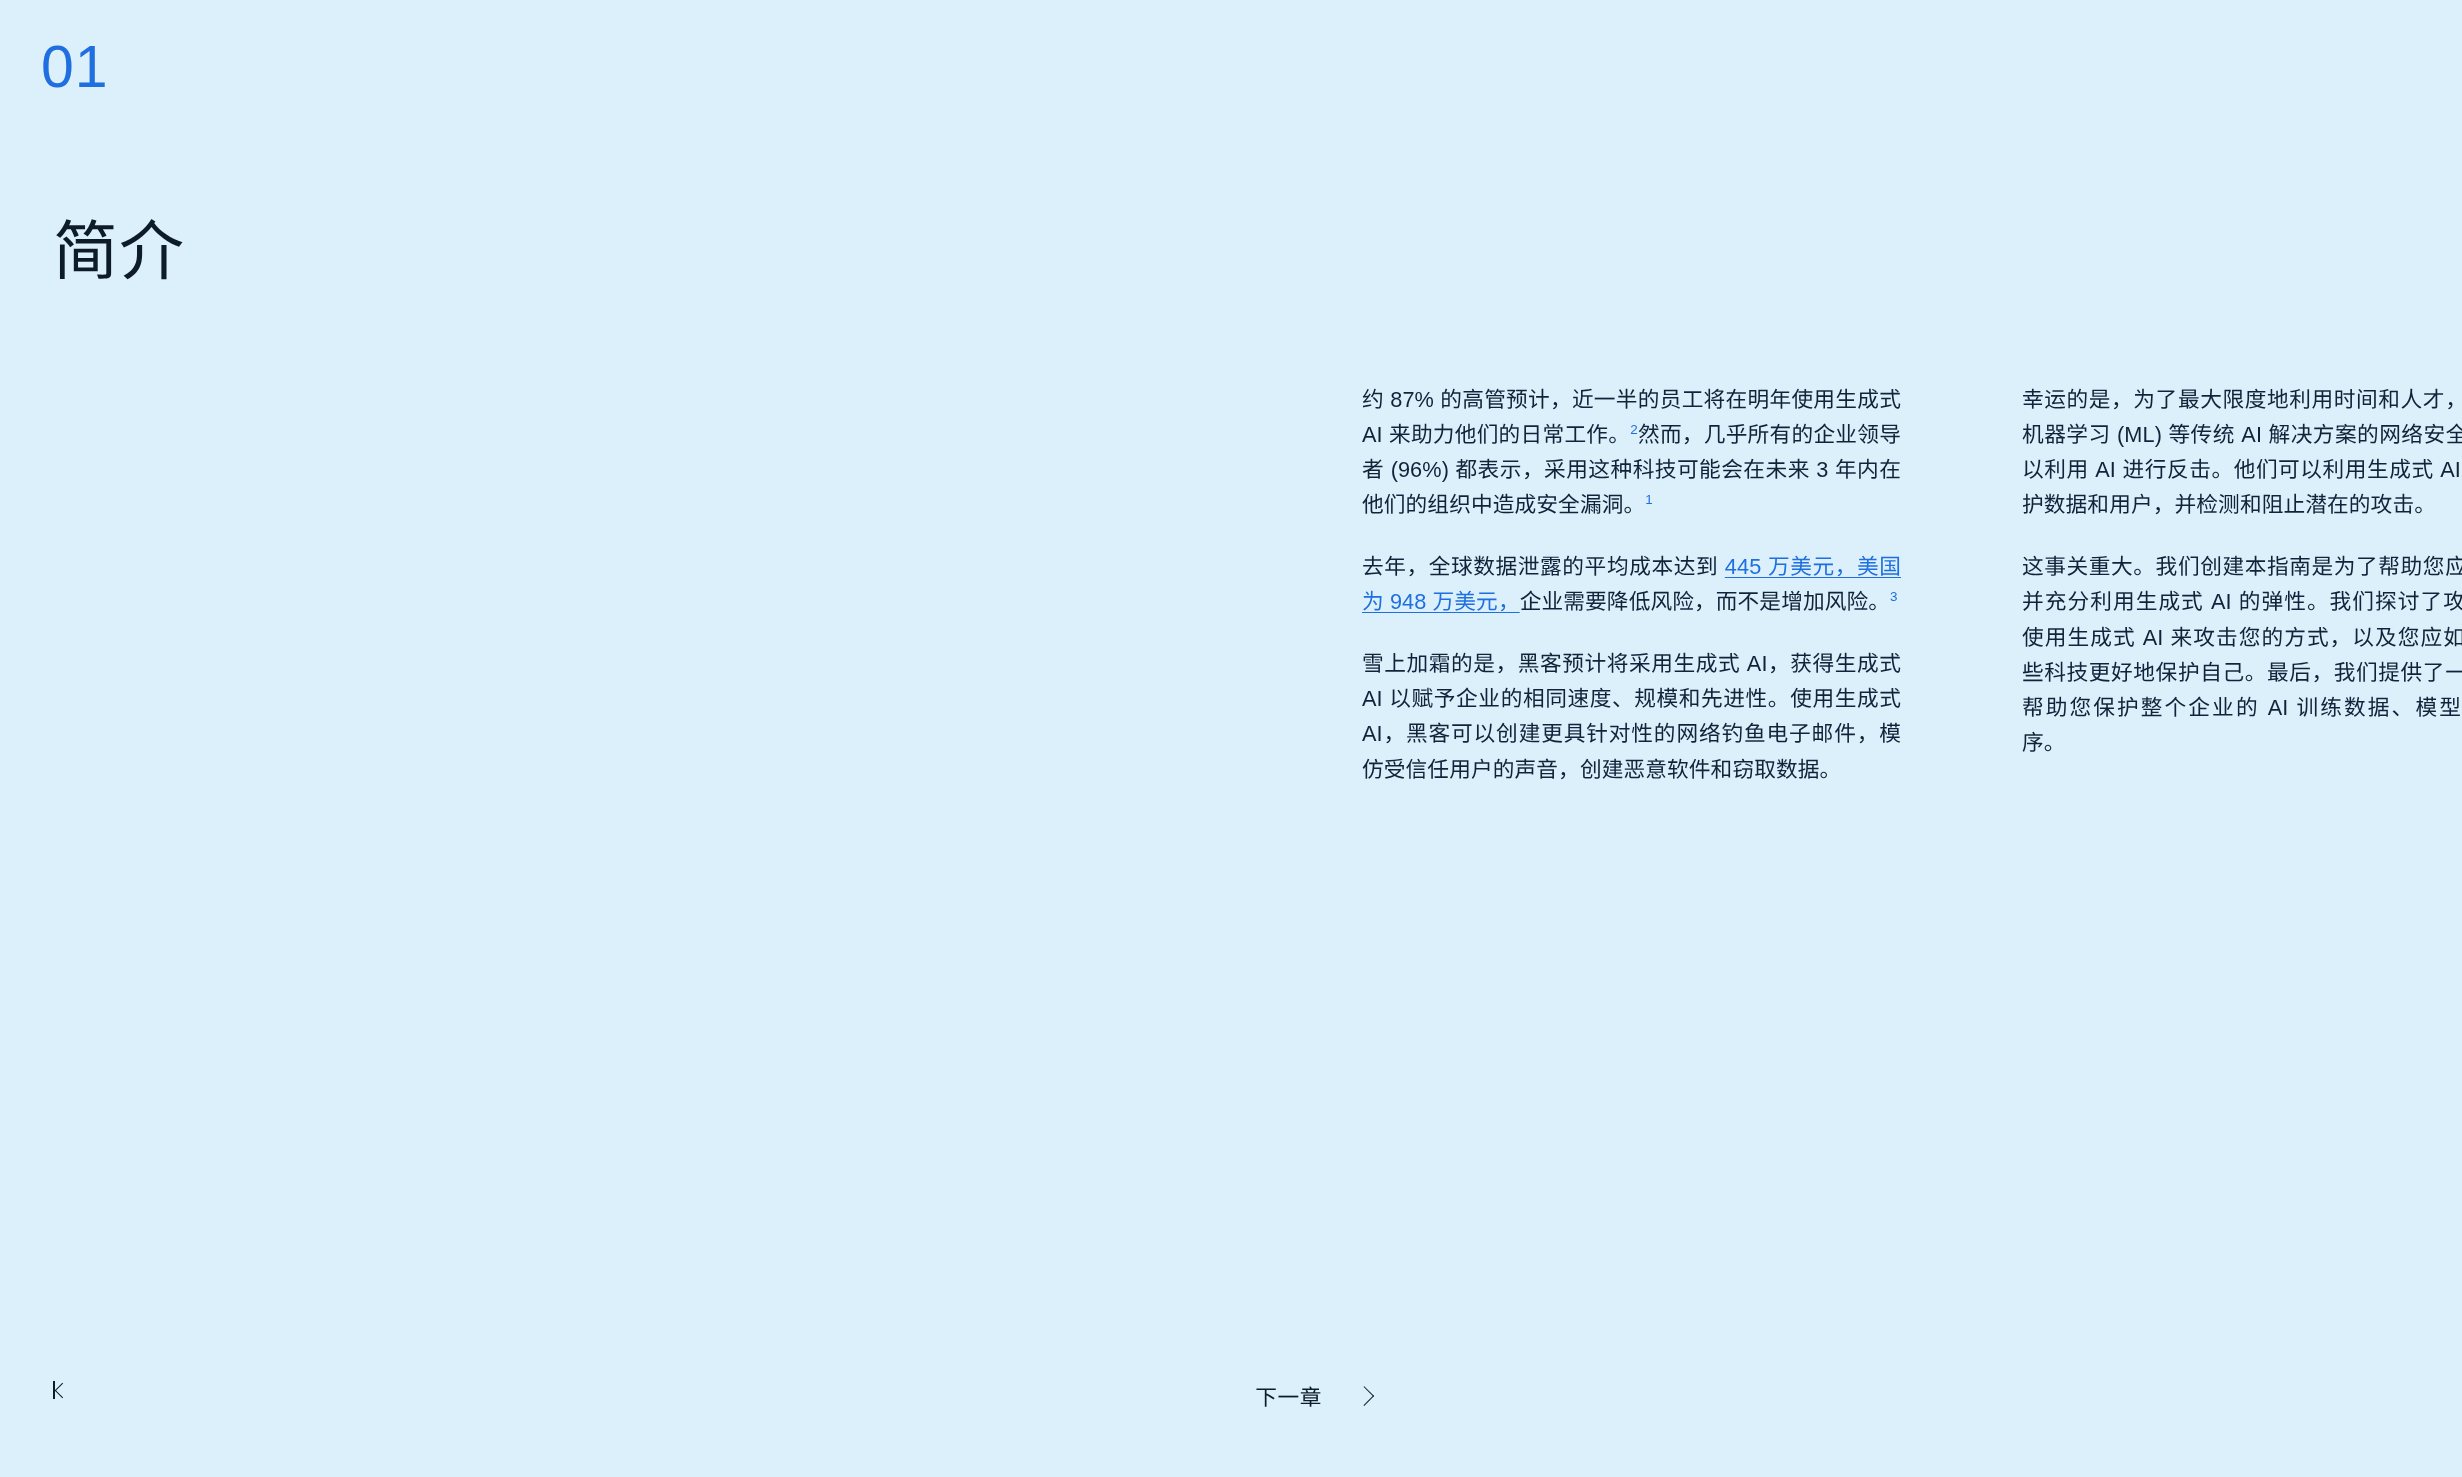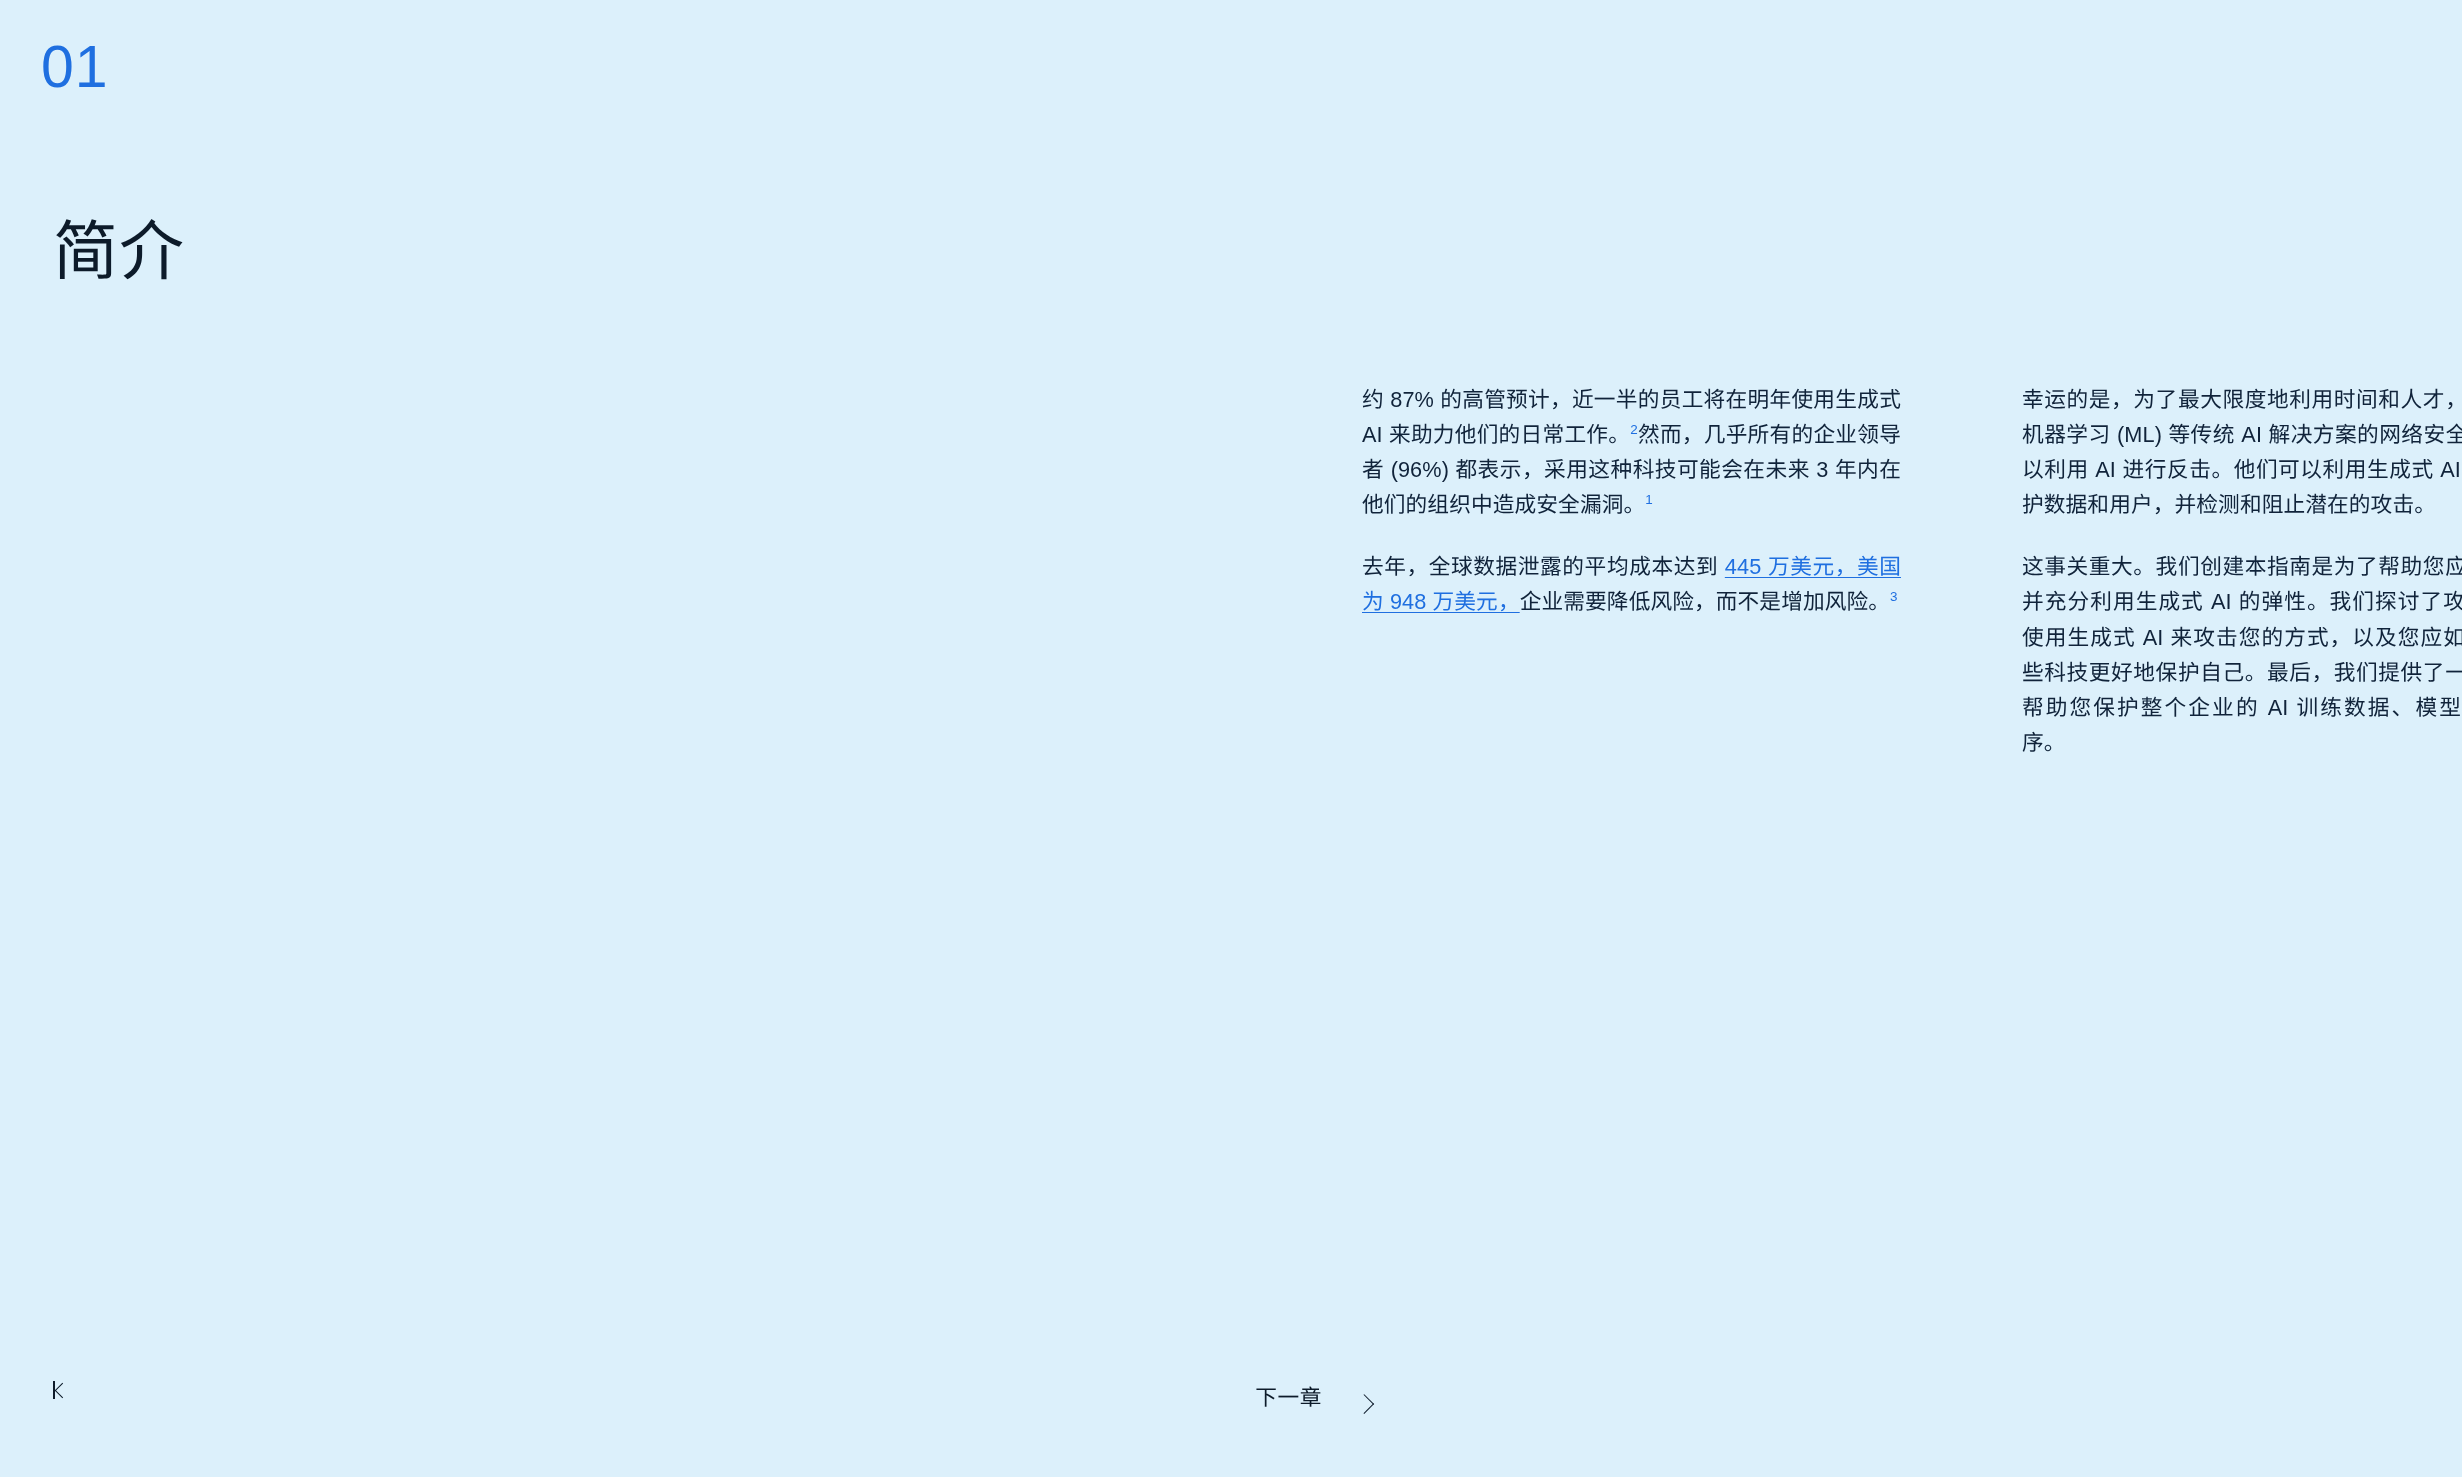--- a/index.html
+++ b/index.html
@@ -134,21 +134,21 @@
     border-bottom: 1.5px solid #0d1b2a;
     transform: rotate(45deg);
   }
 
   .footer-next {
     position: absolute;
     left: 50%;
     top: 0;
     transform: translateX(-50%);
     display: flex;
-    align-items: flex-end;
+    align-items: center;
     gap: 35px;
     color: #0d1b2a;
   }
   .footer-next-label {
     font-size: 21.7px;
     letter-spacing: 0.5px;
   }
   .icon-chevron-right {
     display: inline-block;
     width: 12.8px;
@@ -171,20 +171,21 @@
 
   <div class="body-column col-2">
     <p class="body-paragraph">
       <span>约 87% 的高管预计，近一半的员工将在明年使用生成式 AI 来助力他们的日常工作。</span><sup>2</sup><span>然而，几乎所有的企业领导者 (96%) 都表示，采用这种科技可能会在未来 3 年内在他们的组织中造成安全漏洞。</span><sup>1</sup>
     </p>
 
     <p class="body-paragraph">
       <span>去年，全球数据泄露的平均成本达到 </span><a class="link" href="#">445 万美元，美国为 948 万美元，</a><span>企业需要降低风险，而不是增加风险。</span><sup>3</sup>
     </p>
 
+    <p class="body-paragraph">雪上加霜的是，黑客预计将采用生成式 AI，获得生成式 AI 以赋予企业的相同速度、规模和先进性。使用生成式 AI，黑客可以创建更具针对性的网络钓鱼电子邮件，模仿受信任用户的声音，创建恶意软件和窃取数据。</p>
   </div>
 
   <div class="body-column col-3">
     <p class="body-paragraph">幸运的是，为了最大限度地利用时间和人才，已投资于机器学习 (ML) 等传统 AI 解决方案的网络安全领导者可以利用 AI 进行反击。他们可以利用生成式 AI 工具来保护数据和用户，并检测和阻止潜在的攻击。</p>
     <p class="body-paragraph">这事关重大。我们创建本指南是为了帮助您应对挑战，并充分利用生成式 AI 的弹性。我们探讨了攻击者可能使用生成式 AI 来攻击您的方式，以及您应如何使用这些科技更好地保护自己。最后，我们提供了一个框架来帮助您保护整个企业的 AI 训练数据、模型和应用程序。</p>
   </div>
 
   <div class="footer">
 
     <div class="footer-first">

